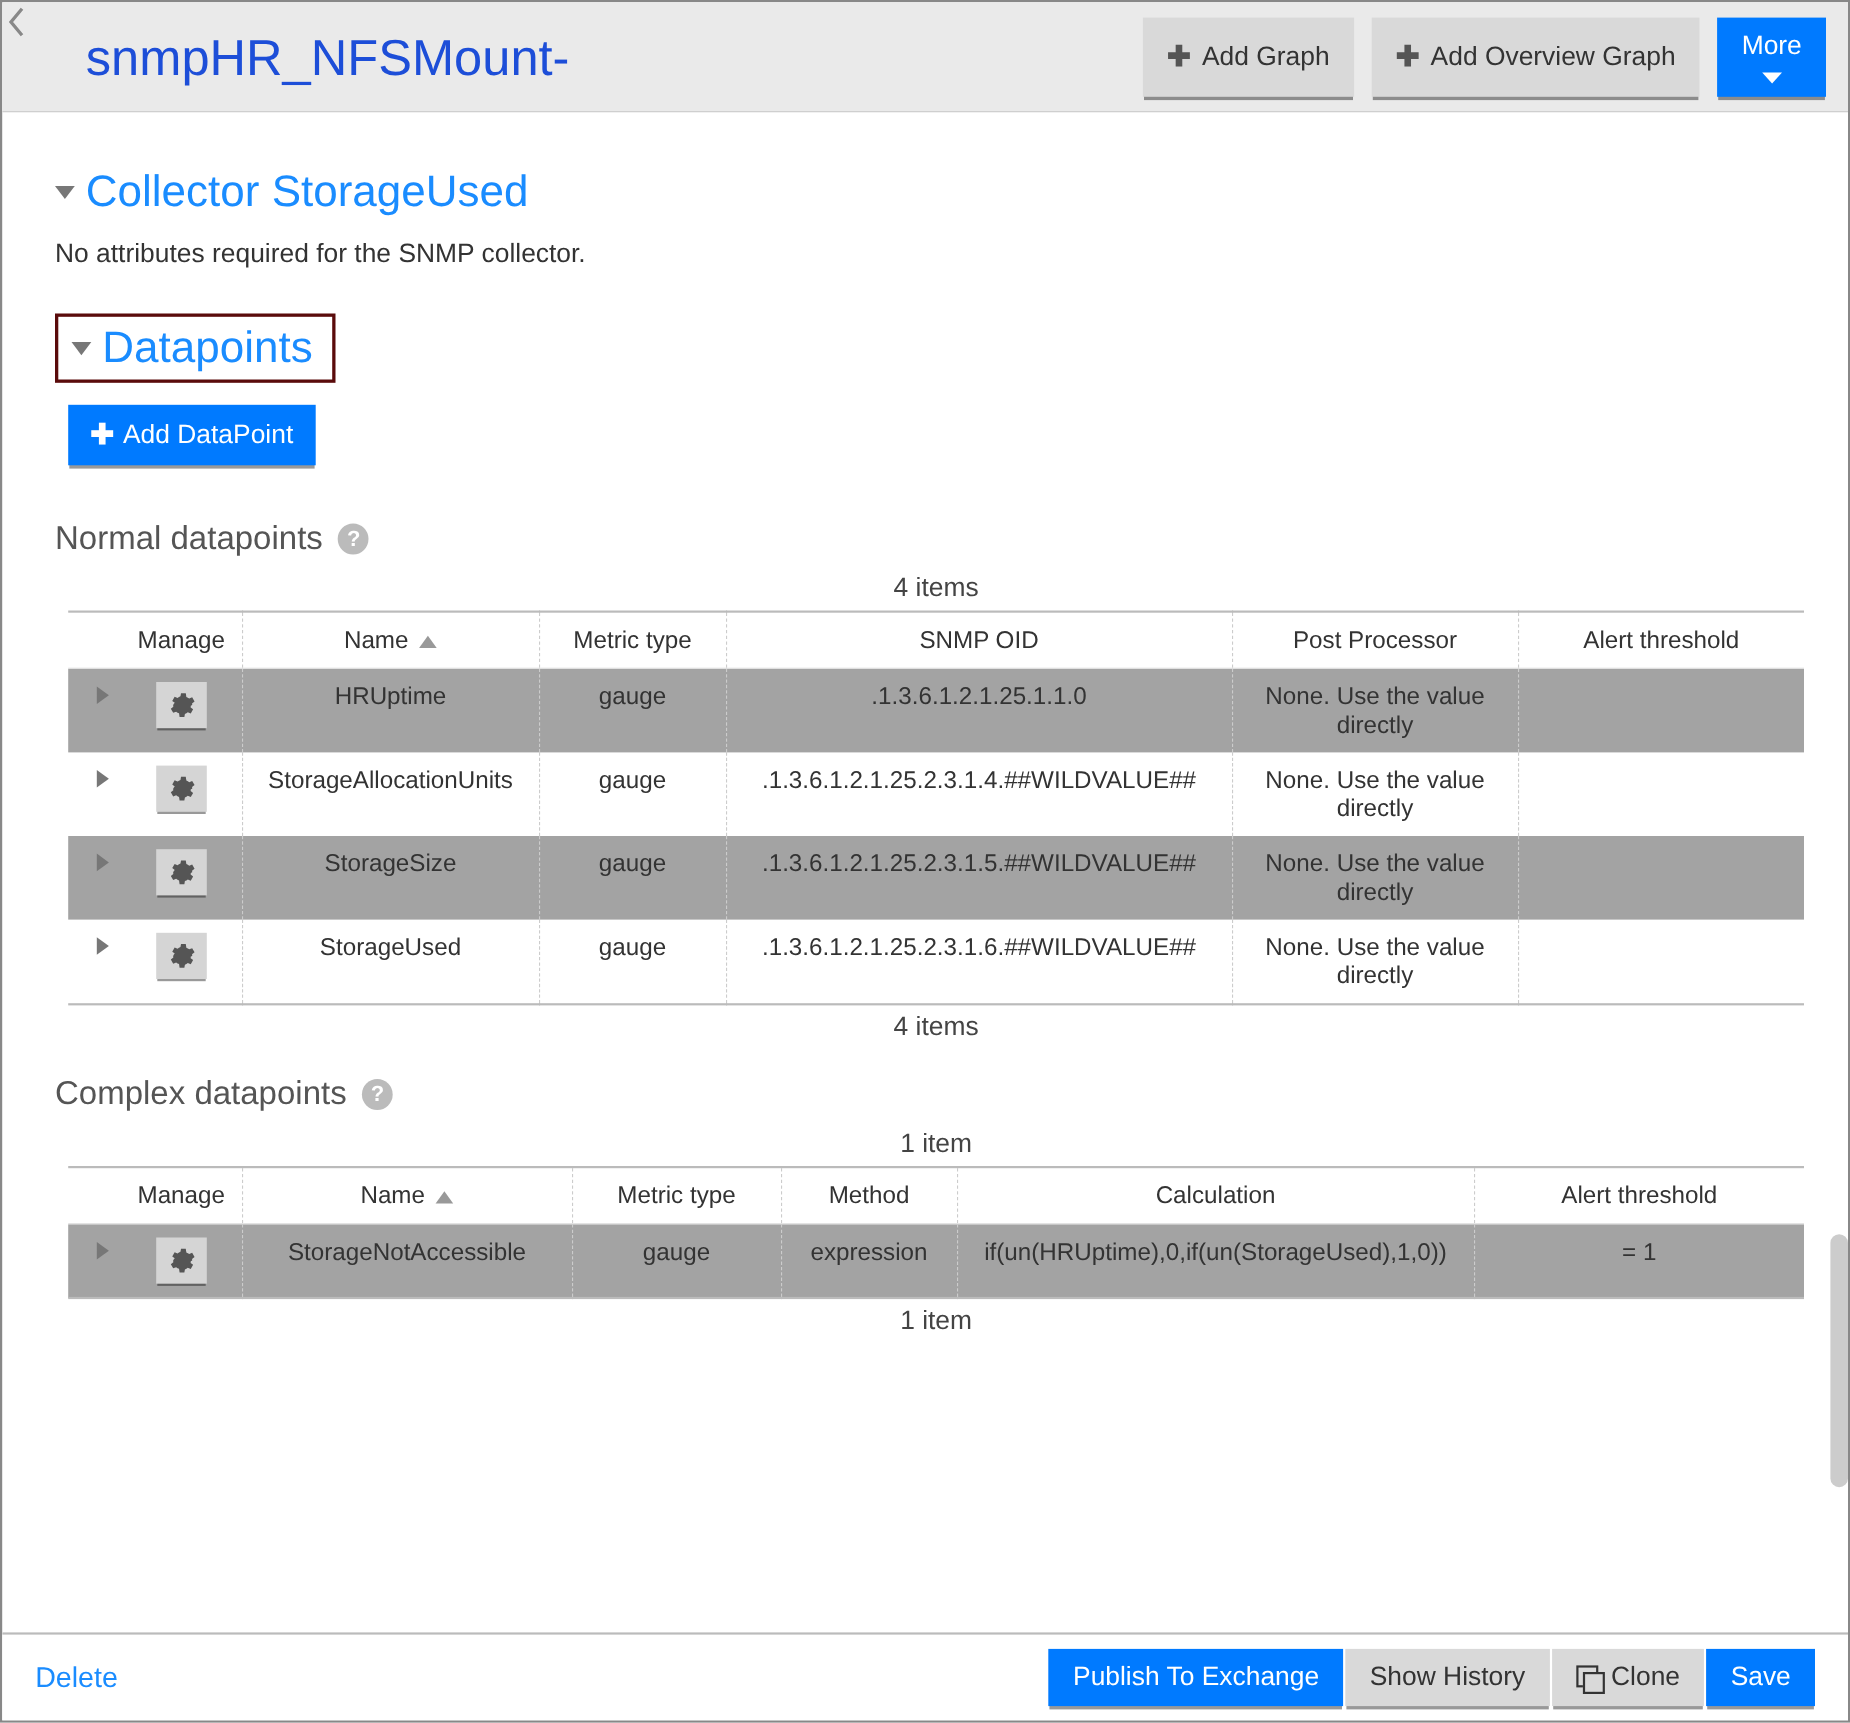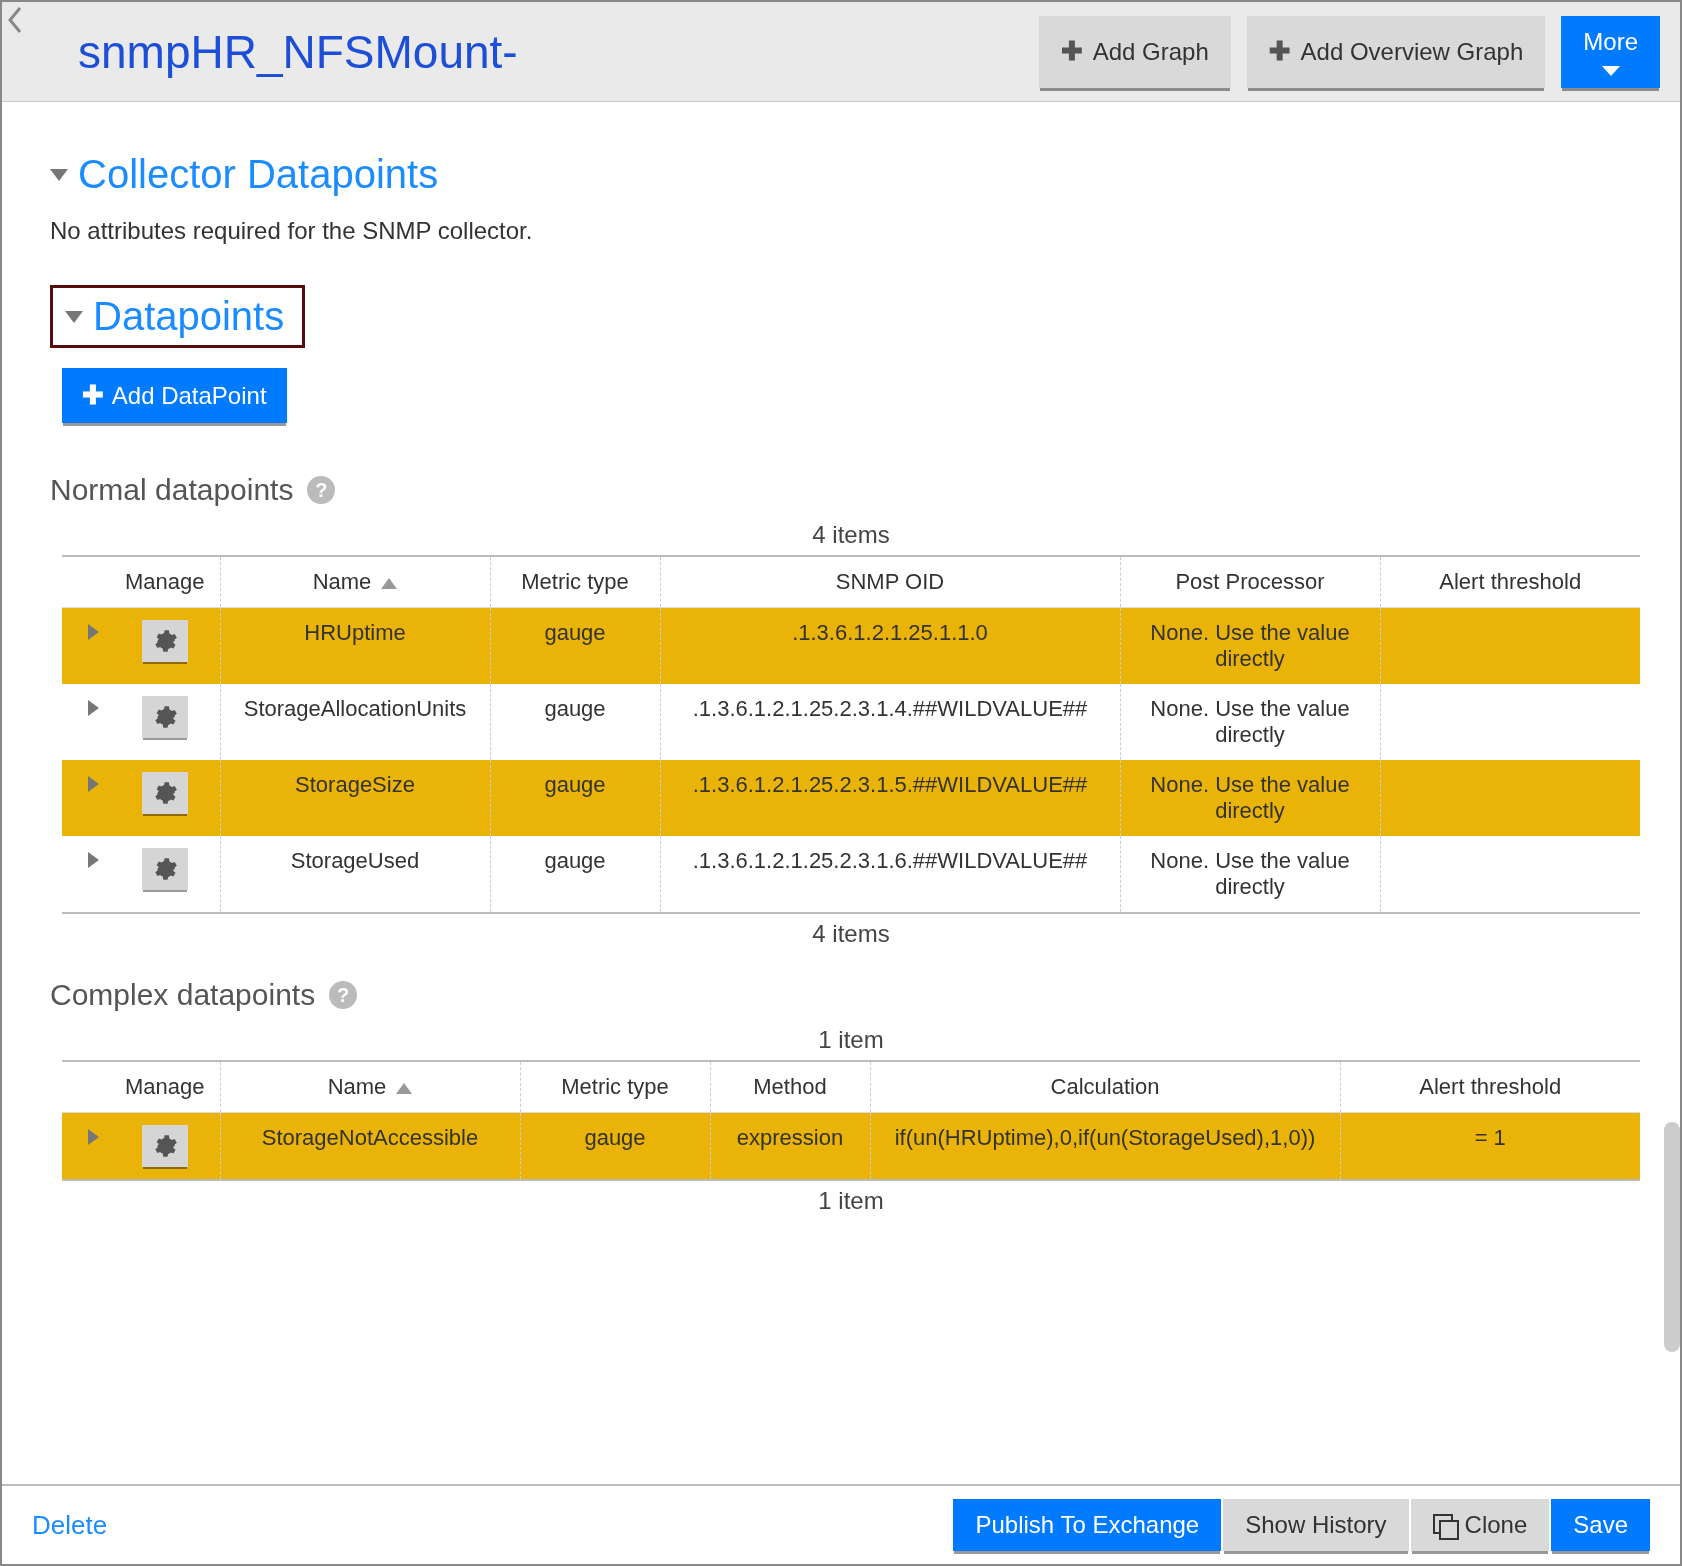--- a/index.html
+++ b/index.html
@@ -141,21 +141,21 @@
   }
   th, td {
     text-align: center;
     padding: 12px 14px;
     border-right: 1px dashed #ccc;
     font-size: 22px;
     vertical-align: top;
   }
   th:last-child, td:last-child { border-right: none; }
   th { font-weight: 400; color: #333; border-bottom: 1px solid #ddd; }
-  tr.alt td { background: #eab308; }
+  tr.alt td { background: #a3a3a3; }
   .expand-cell { width: 48px; text-align: center; border-right: none; padding-right: 0;}
   .expand-tri {
     width: 0; height: 0;
     border-top: 8px solid transparent;
     border-bottom: 8px solid transparent;
     border-left: 11px solid #777;
     display: inline-block;
   }
   .manage-cell { width: 90px; text-align: center; }
   .gear-btn {
@@ -252,21 +252,21 @@
       <button class="btn btn-blue">
         <span>More</span>
         <span class="chevron-down-icon"></span>
       </button>
     </div>
   </div>
 
   <div class="content">
     <div class="section-header">
       <span class="disclose-tri"></span>
-      <h2>Collector Datapoints</h2>
+      <h2>Collector StorageUsed</h2>
     </div>
     <p class="attr-note">No attributes required for the SNMP collector.</p>
 
     <div class="highlighted-section">
       <span class="disclose-tri"></span>
       <h2 style="font-size:40px;font-weight:400;color:#1a8cff;">Datapoints</h2>
     </div>
     <div>
       <button class="add-dp-btn">
         <span class="plus-icon white">✚</span>

